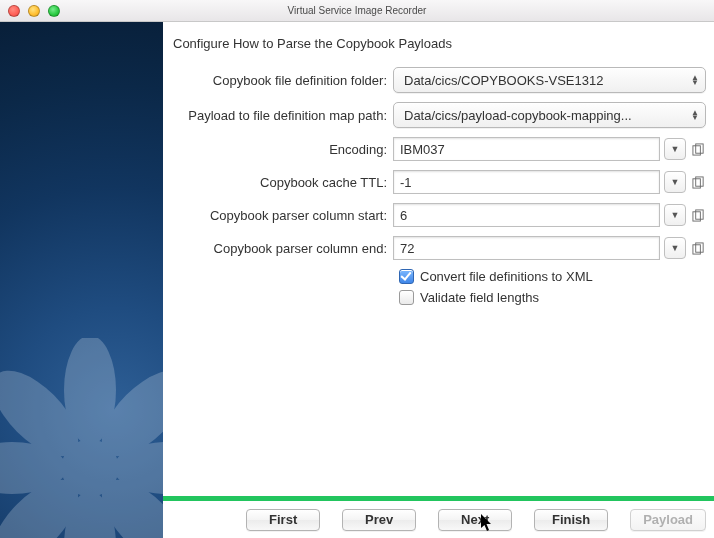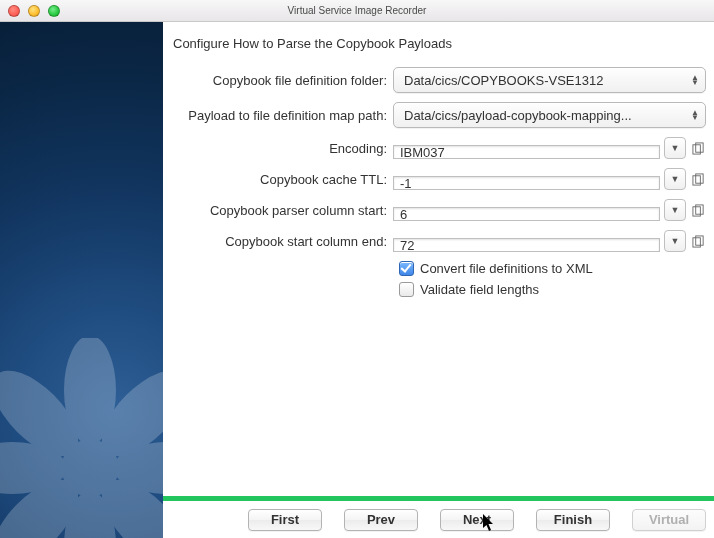--- a/index.html
+++ b/index.html
@@ -34,21 +34,21 @@
   }
   .flower circle { fill: #dce6f0; }
   .flower ellipse { fill: #dce6f0; }
 
   .main { flex: 1; display: flex; flex-direction: column; padding: 14px 8px 8px 10px; }
   .heading { font-size: 13px; color: #333; margin-bottom: 16px; padding-left: 0; }
 
   .form { flex: 1; }
   .row { display: flex; align-items: center; margin-bottom: 9px; }
   .lbl { width: 220px; text-align: right; padding-right: 6px; font-size: 13px; color: #333; }
-  .ctrl { flex: 1; display: flex; align-items: flex-end; gap: 4px; }
+  .ctrl { flex: 1; display: flex; align-items: center; gap: 4px; }
 
   .mac-select {
     flex: 1;
     height: 26px;
     border: 1px solid #b9b9b9;
     border-radius: 5px;
     background: linear-gradient(to bottom, #fefefe 0%, #f0f0f0 100%);
     box-shadow: inset 0 1px 0 #fff, 0 1px 0 rgba(0,0,0,0.05);
     display: flex; align-items: center;
     padding: 0 22px 0 10px;
@@ -56,21 +56,21 @@
     font-size: 13px; color: #333;
     overflow: hidden; white-space: nowrap; text-overflow: ellipsis;
   }
   .mac-select .arrows {
     position: absolute; right: 6px; top: 50%; transform: translateY(-50%);
     display: flex; flex-direction: column; line-height: 5px; font-size: 8px; color: #555;
   }
 
   .mac-input {
     flex: 1;
-    height: 14px;
+    height: 24px;
     border: 1px solid #bfbfbf;
     border-radius: 0;
     background: #fff;
     box-shadow: inset 0 1px 2px rgba(0,0,0,0.12);
     padding: 0 6px;
     font-size: 13px; color: #333;
     outline: none;
   }
 
   .icon-btn {
@@ -237,21 +237,21 @@
           <div class="copy-icon">
             <svg viewBox="0 0 14 14">
                 <rect x="1" y="3" width="8" height="10"></rect>
                 <rect x="4" y="1" width="8" height="10"></rect>
               </svg>
           </div>
         </div>
       </div>
 
       <div class="row">
-        <div class="lbl">Copybook start column end:</div>
+        <div class="lbl">Copybook parser column end:</div>
         <div class="ctrl">
           <input class="mac-input" value="72" style="">
           <div class="icon-btn">
               <span>▼</span>
             </div>
           <div class="copy-icon">
             <svg viewBox="0 0 14 14">
                 <rect x="1" y="3" width="8" height="10"></rect>
                 <rect x="4" y="1" width="8" height="10"></rect>
               </svg>
@@ -280,17 +280,17 @@
       <div class="mac-btn" style="position:relative">
         <span>Next</span>
         <svg class="cursor" style="left:42px; top:4px" viewBox="0 0 12 18">
           <path d="M0 0 L0 14 L3.5 11 L6 17 L8 16 L5.5 10 L10 10 Z" fill="#000"></path>
         </svg>
       </div>
       <div class="mac-btn">
           <span>Finish</span>
         </div>
       <div class="mac-btn disabled">
-          <span>Virtual</span>
+          <span>Payload</span>
         </div>
     </div>
   </div>
 </div>
 
 </body></html>

